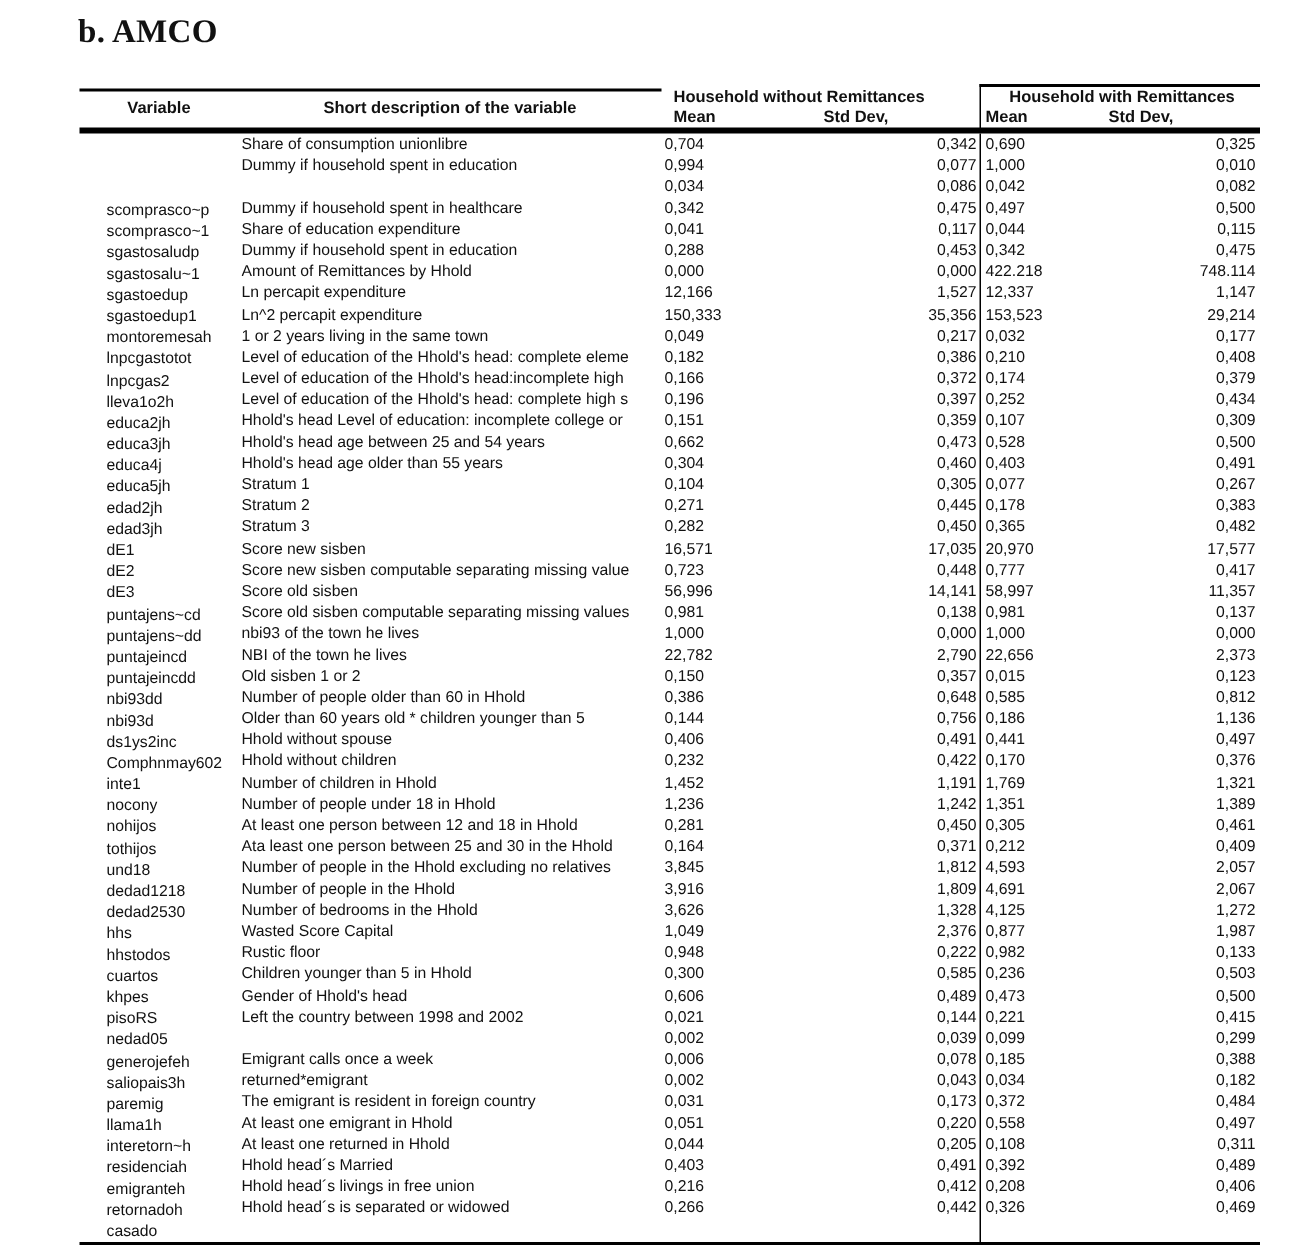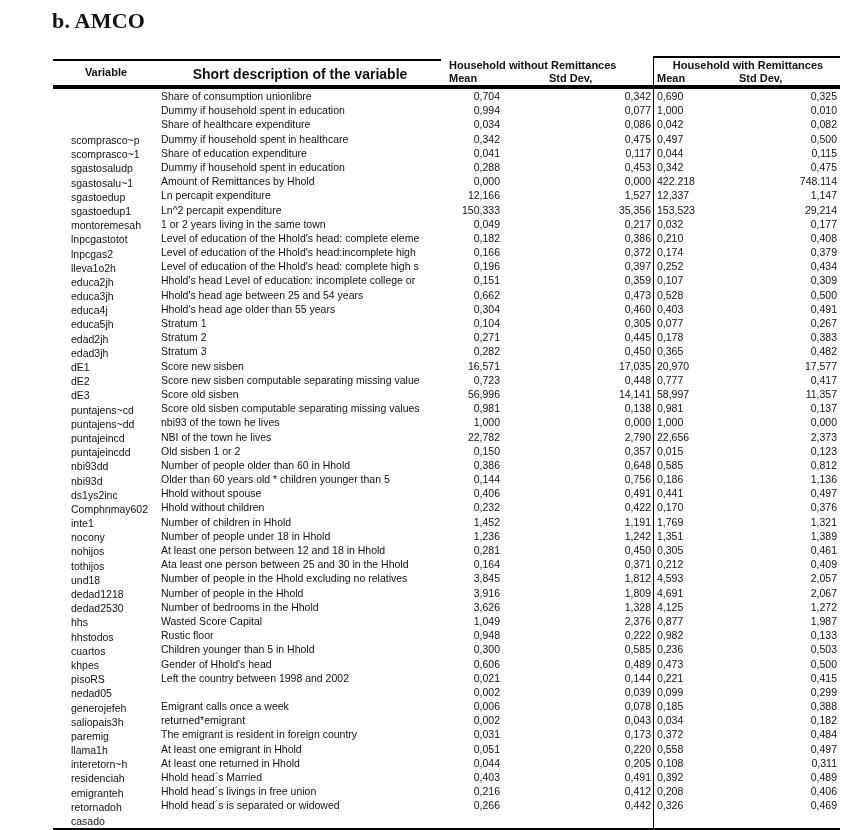--- a/index.html
+++ b/index.html
@@ -4,30 +4,30 @@
 <style>
   html, body { margin: 0; padding: 0; background: #ffffff; }
   body { width: 868px; height: 830px; overflow: hidden; position: relative; font-family: "Liberation Sans", sans-serif; color: #111; }
   .title { position: absolute; left: 52px; top: 8px; font-family: "Liberation Serif", serif; font-weight: bold; font-size: 22px; letter-spacing: 0.2px; }
   .table-wrap { position: absolute; left: 53px; top: 56px; width: 787px; }
   .hdr { position: relative; height: 33px; }
   .top-rule-left { position: absolute; left: 0; top: 3px; width: 388px; height: 2px; background: #000; }
   .top-rule-right { position: absolute; left: 600px; top: 0; width: 187px; height: 2px; background: #000; }
   .hdr-sep { position: absolute; left: 600px; top: 0; width: 1px; height: 31px; background: #000; }
   .hdr-var { position: absolute; left: 0; width: 106px; top: 10px; text-align: center; font-size: 11px; font-weight: bold; }
-  .hdr-desc { position: absolute; left: 106px; width: 282px; top: 10px; text-align: center; font-size: 14px; font-weight: bold; }
+  .hdr-desc { position: absolute; left: 106px; width: 282px; top: 10px; text-align: center; font-size: 11px; font-weight: bold; }
   .hdr-grp1 { position: absolute; left: 396px; top: 3px; font-size: 11px; font-weight: bold; }
   .hdr-grp2 { position: absolute; left: 603px; width: 184px; top: 3px; text-align: center; font-size: 11px; font-weight: bold; }
   .hdr-sub { position: absolute; top: 16px; font-size: 11px; font-weight: bold; }
   .mid-rule { position: absolute; left: 0; top: 29px; width: 787px; height: 4px; background: #000; }
   .rows { position: relative; }
   .row { position: relative; height: 14.2px; font-size: 10.5px; line-height: 14px; white-space: nowrap; }
   .c-var { position: absolute; left: 18px; width: 104px; overflow: hidden; margin-top: 44px; }
   .c-desc { position: absolute; left: 108px; width: 304px; overflow: hidden; }
-  .c-m1 { position: absolute; left: 390px; width: 57px; text-align: right; }
+  .c-m1 { position: absolute; left: 390px; width: 57px; }
   .c-s1 { position: absolute; left: 520px; width: 78px; text-align: right; }
   .c-m2 { position: absolute; left: 604px; width: 50px; text-align: left; }
   .c-s2 { position: absolute; left: 700px; width: 84px; text-align: right; }
   .body-sep { position: absolute; left: 600px; top: 33px; width: 1px; height: 741px; background: #000; }
   .bottom-rule { position: absolute; left: 0; width: 787px; height: 4px; background: #000; }
 </style>
 </head>
 <body>
 
 <div class="title">b. AMCO</div>
@@ -60,21 +60,20 @@
       <div class="row">
         <span class="c-var">scomprasco~1</span>
         <span class="c-desc">Dummy if household spent in education</span>
         <span class="c-m1">0,994</span>
         <span class="c-s1">0,077</span>
         <span class="c-m2">1,000</span>
         <span class="c-s2">0,010</span>
       </div>
       <div class="row">
         <span class="c-var">sgastosaludp</span>
-        <span class="c-desc">Share of healthcare expenditure</span>
         <span class="c-m1">0,034</span>
         <span class="c-s1">0,086</span>
         <span class="c-m2">0,042</span>
         <span class="c-s2">0,082</span>
       </div>
       <div class="row">
         <span class="c-var">sgastosalu~1</span>
         <span class="c-desc">Dummy if household spent in healthcare</span>
         <span class="c-m1">0,342</span>
         <span class="c-s1">0,475</span>

